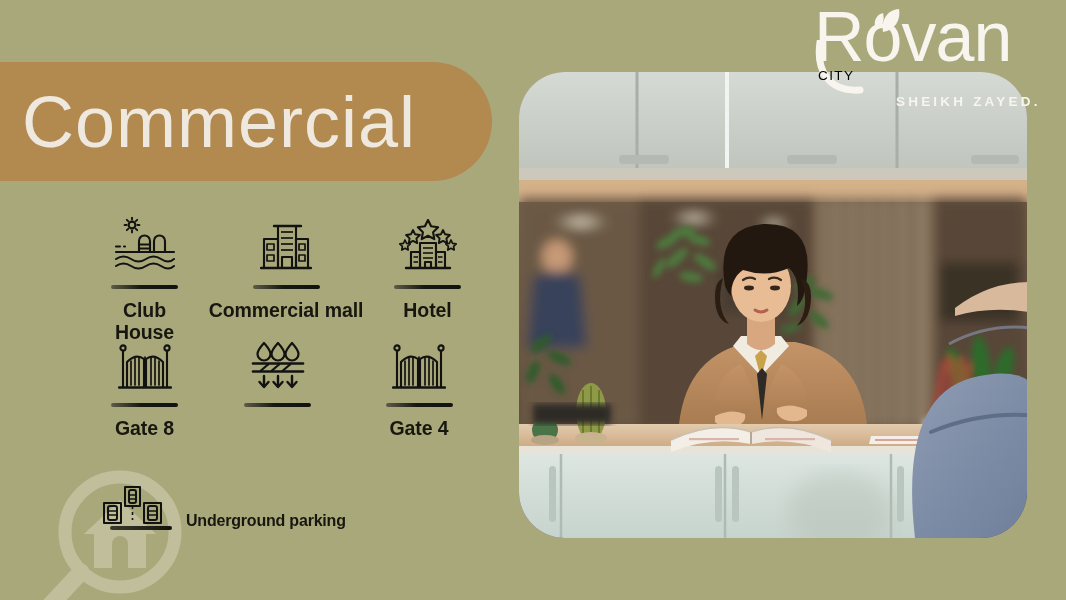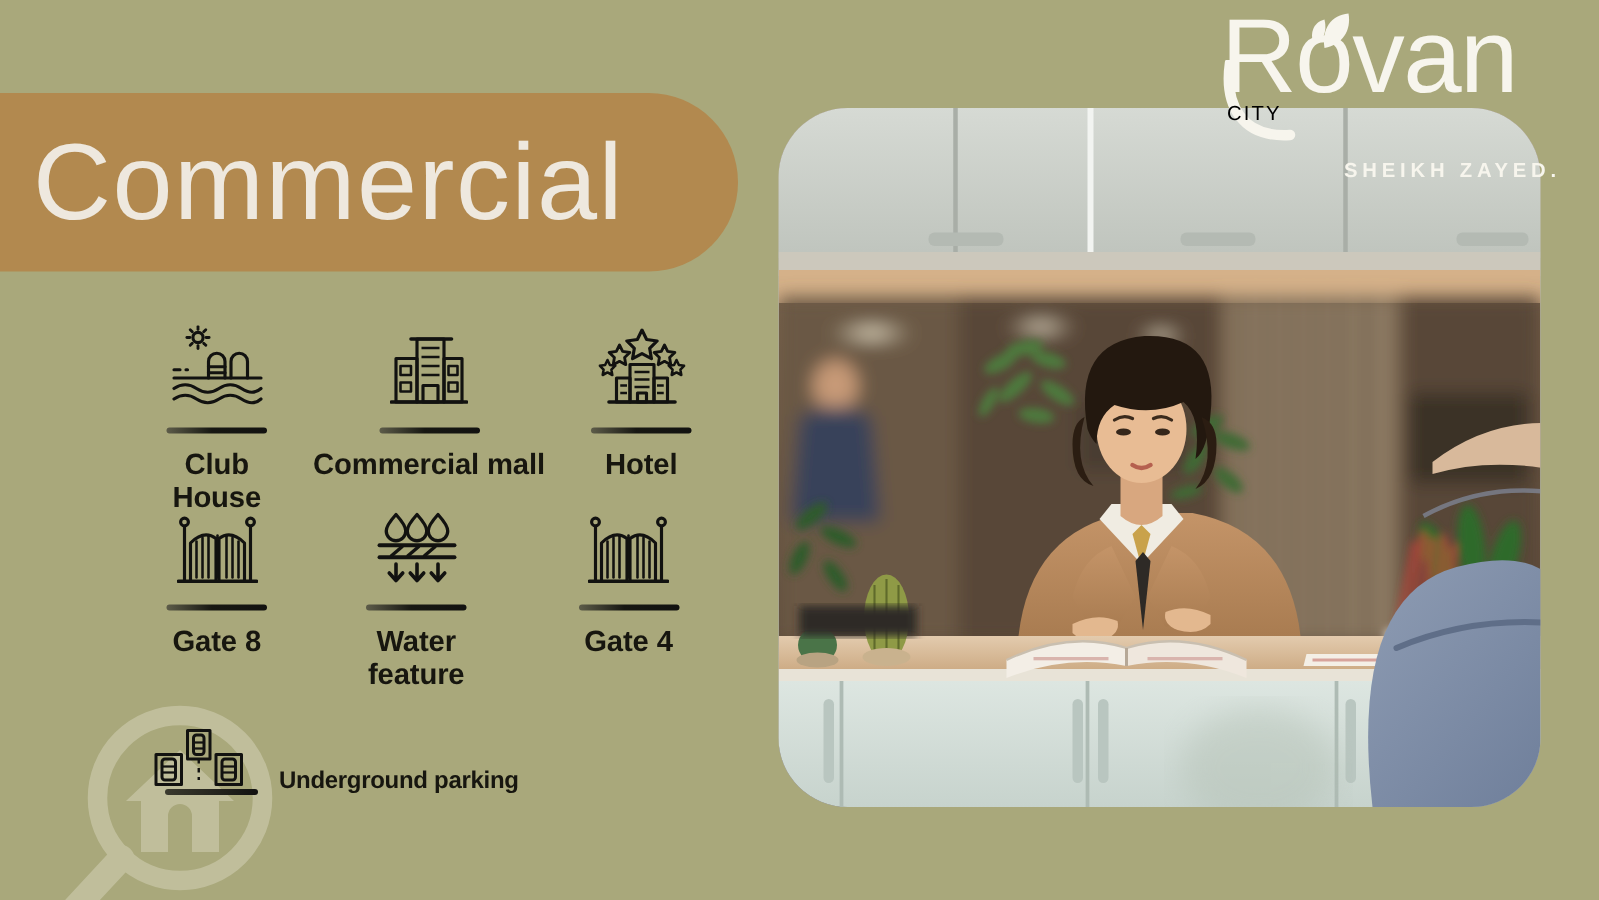--- a/index.html
+++ b/index.html
@@ -146,21 +146,21 @@
   .logo__city {
     position:absolute;
     left:14px; top:62px;
     font-size:13.5px;
     font-weight:500;
     letter-spacing:1.4px;
     color:#000000;
   }
   .logo__sub {
     position:absolute;
-    left:92px; top:100px;
+    left:92px; top:88px;
     font-size:13.5px;
     font-weight:600;
     letter-spacing:3.2px;
     color:#f7f5ed;
     white-space:nowrap;
   }
   .logo__leaf { position:absolute; left:59px; top:2px; }
   .logo__swash { position:absolute; left:10px; top:34px; }
 </style>
 </head>
@@ -313,22 +313,20 @@
               <line x1="13" y1="35" x2="13" y2="45"></line>
                 <path d="M8.5 41 L13 46 L17.5 41" fill="none"></path>
               <line x1="27" y1="35" x2="27" y2="45"></line>
                 <path d="M22.5 41 L27 46 L31.5 41" fill="none"></path>
               <line x1="41" y1="35" x2="41" y2="45"></line>
                 <path d="M36.5 41 L41 46 L45.5 41" fill="none"></path>
             </g>
           </svg>
         </div>
         <div class="facility__rule"></div>
-        <div class="facility__label">Water
-feature</div>
       </div>
 
       <div class="facility facility--wide">
         <div class="facility__icon">
           <svg width="54" height="50" viewBox="0 0 54 50" fill="none" stroke="#121210" stroke-width="2.1" stroke-linecap="round" stroke-linejoin="round">
             <circle cx="5" cy="7" r="2.6"></circle>
               <circle cx="49" cy="7" r="2.6"></circle>
             <line x1="5" y1="10" x2="5" y2="46"></line>
               <line x1="49" y1="10" x2="49" y2="46"></line>
             <path d="M9 46 V21 q9 -9 17 -3 V46"></path>

